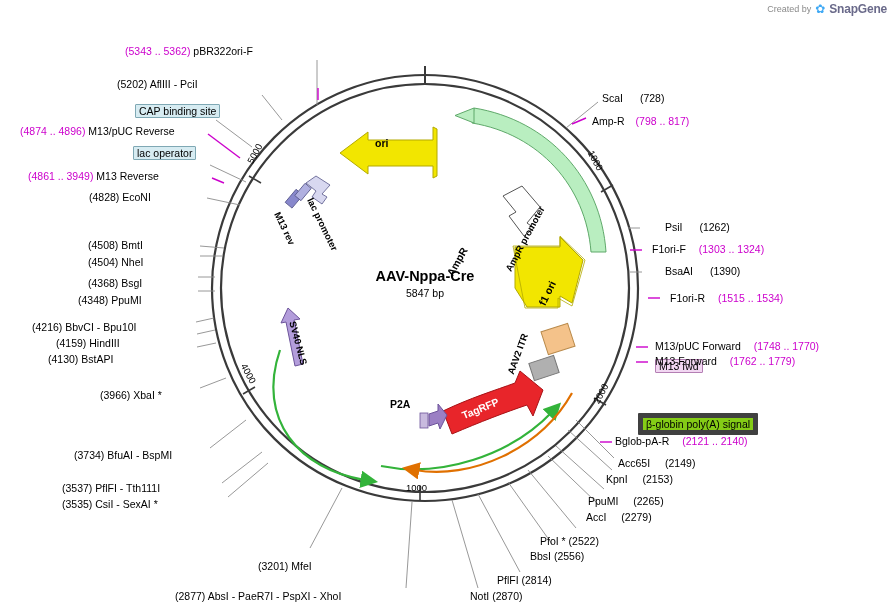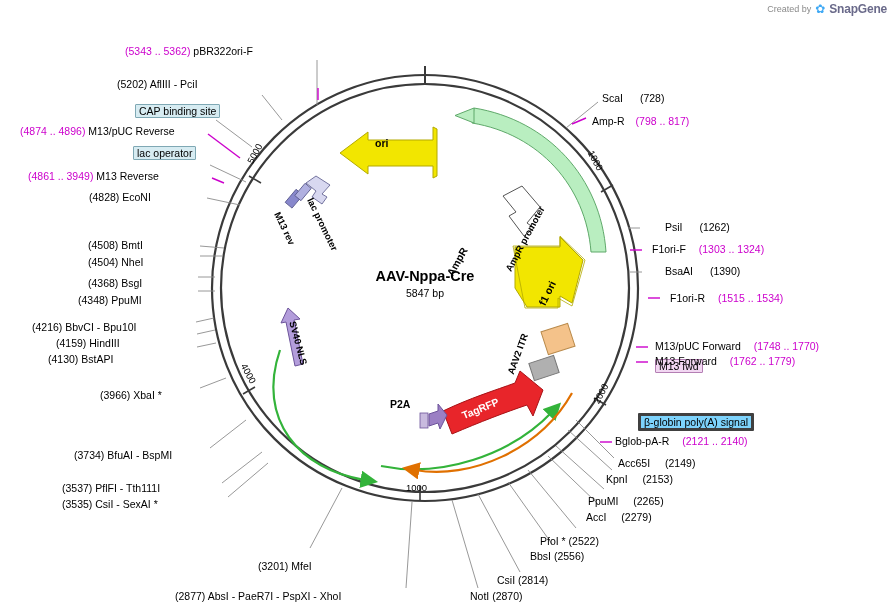--- a/index.html
+++ b/index.html
@@ -77,22 +77,22 @@
   .boxed {
     background: #d7ecf2;
     border: 1px solid #7fa8b4;
     padding: 0px 3px;
     border-radius: 1px;
     font-size: 10.5px;
     color: #000;
     white-space: nowrap;
   }
   .boxed.gray {
-    background: #7dd3fc;
-    border: 3px solid #404040;
+    background: #84cc16;
+    border: 5px solid #404040;
   }
   .boxed.pink {
     background: #f2d7f2;
     border: 1px solid #b47fb4;
   }
 
   
   .maptext {
     font-size: 10.5px;
     font-weight: bold;
@@ -385,21 +385,21 @@
   </div>
   <div class="abs lbl" style="left:175px; top:590px;">
     <span class="pos">(2877)</span>
     <span class="bold">AbsI  -  PaeR7I  -  PspXI  -  XhoI</span>
   </div>
   <div class="abs lbl" style="left:470px; top:590px;">
     <span class="bold">NotI</span>
     <span class="pos">(2870)</span>
   </div>
   <div class="abs lbl" style="left:497px; top:574px;">
-    <span class="bold">CsiI</span>
+    <span class="bold">PflFI</span>
     <span class="pos">(2814)</span>
   </div>
   <div class="abs lbl" style="left:530px; top:550px;">
     <span class="bold">BbsI</span>
     <span class="pos">(2556)</span>
   </div>
   <div class="abs lbl" style="left:540px; top:535px;">
     <span class="bold">PfoI *</span>
     <span class="pos">(2522)</span>
   </div>

